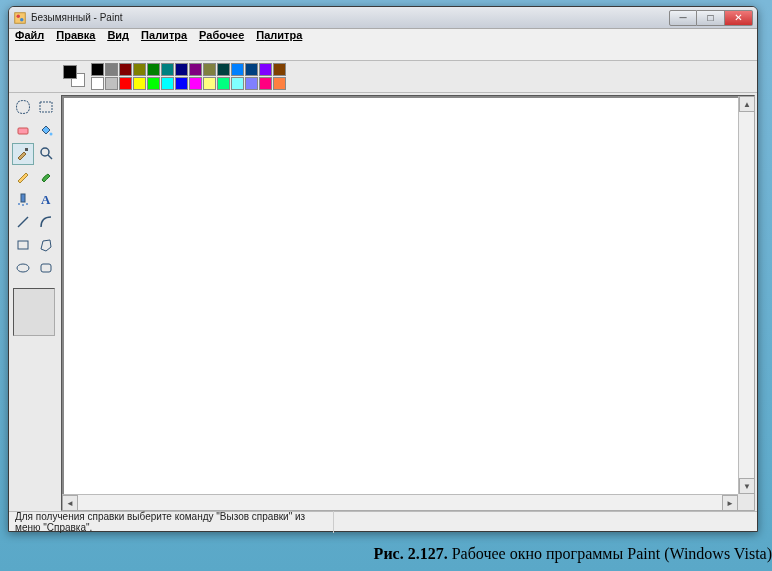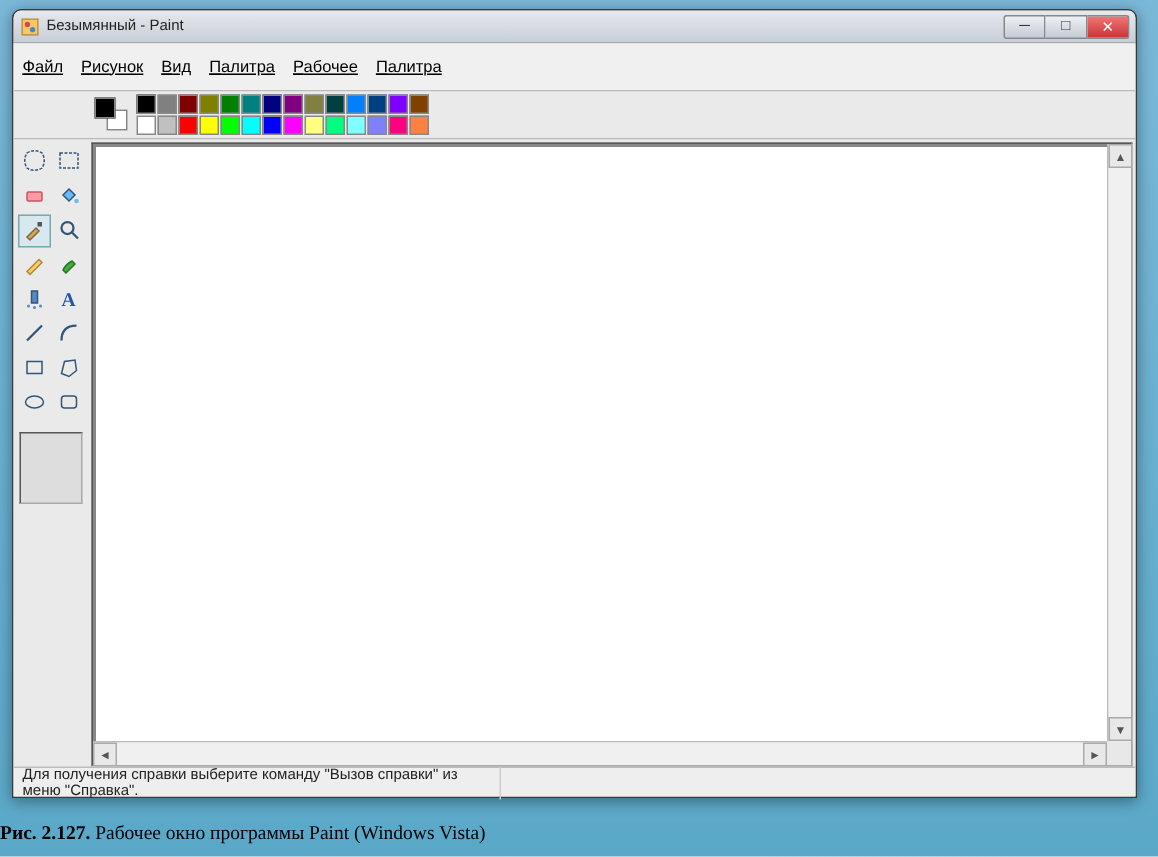--- a/index.html
+++ b/index.html
@@ -40,23 +40,24 @@
     border:1px solid #888; border-left:none;
     display:flex;align-items:center;justify-content:center;
     font-size:10px; color:#333;
   }
   .win-btn:first-child { border-left:1px solid #888; border-radius:2px 0 0 2px;}
   .win-btn.close { background: linear-gradient(180deg,#e77,#c33); color:#fff; border-radius:0 2px 2px 0;}
   .menubar {
     height: 32px;
     background: #f0f0f0;
     border-bottom: 1px solid #bbb;
-    display:flex; align-items:center;
+    display:flex; 
     padding: 0 6px;
     gap: 12px;
+    font-weight: bold;
   }
   .menu-item { font-size: 11px; color:#000; text-decoration: underline; text-decoration-thickness:1px; cursor:default;}
   .menu-item::first-letter { text-decoration: underline; }
 
   .toolbar-row {
     display:flex;
     background:#eaeaea;
     border-bottom:1px solid #bbb;
     padding: 2px 4px;
   }
@@ -122,21 +123,21 @@
   .scroll-track {flex:1;background:#f0f0f0;}
   .scroll-corner{position:absolute;right:0;bottom:0;width:16px;height:16px;background:#e8e8e8;}
   .statusbar {
     height:20px;background:#eee;border-top:1px solid #bbb;
     display:flex;align-items:center;padding:0 6px;font-size:10px;color:#222;
   }
   .statusbar .cell{border-right:1px solid #ccc;padding-right:6px;margin-right:6px;flex:1;}
   .statusbar .cell:last-child{flex:0 0 80px;border-right:none;}
   .caption {
     position:absolute;bottom:8px;left:0;right:0;
-    text-align:left;font-size:13px;color:#000;
+    text-align:right;font-size:16px;color:#000;
     font-family: "Times New Roman", serif;
   }
   .caption b { font-weight:bold; }
 </style>
 </head>
 <body>
 
 <div class="window">
 
   <div class="titlebar">
@@ -150,21 +151,21 @@
     <span class="title-text">Безымянный - Paint</span>
     <div class="win-controls">
       <div class="win-btn">─</div>
       <div class="win-btn">□</div>
       <div class="win-btn close">✕</div>
     </div>
   </div>
 
   <div class="menubar">
     <span class="menu-item">Файл</span>
-    <span class="menu-item">Рисунок</span>
+    <span class="menu-item">Правка</span>
     <span class="menu-item">Вид</span>
     <span class="menu-item">Палитра</span>
     <span class="menu-item">Рабочее</span>
     <span class="menu-item">Палитра</span>
   </div>
 
   <div class="toolbar-row">
     <div style="width:50px"></div>
     <div class="colorbox-area">
       <div class="current-colors">

